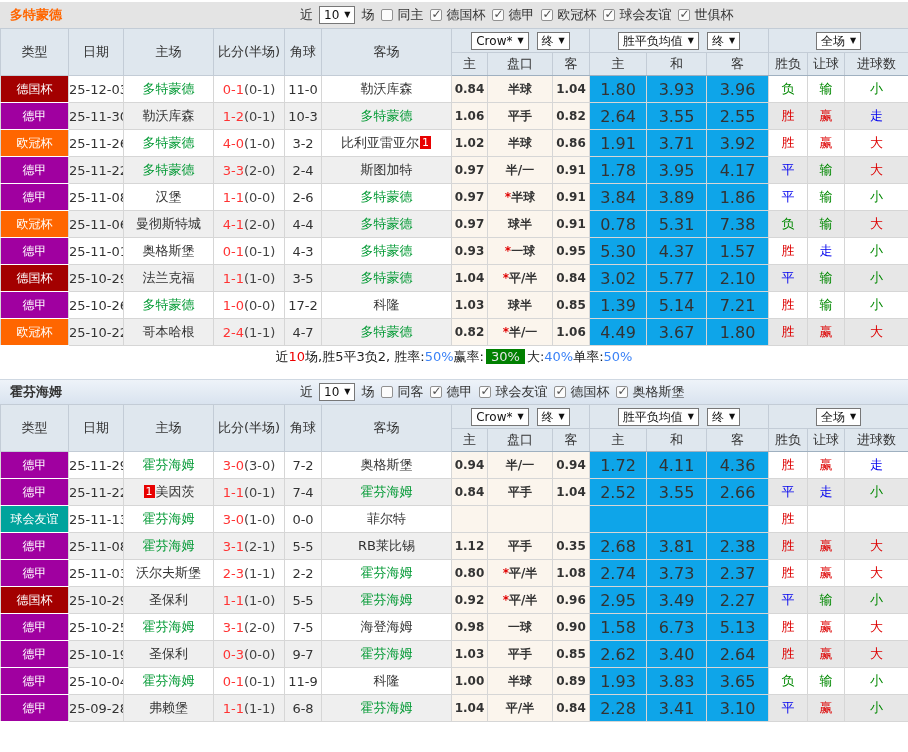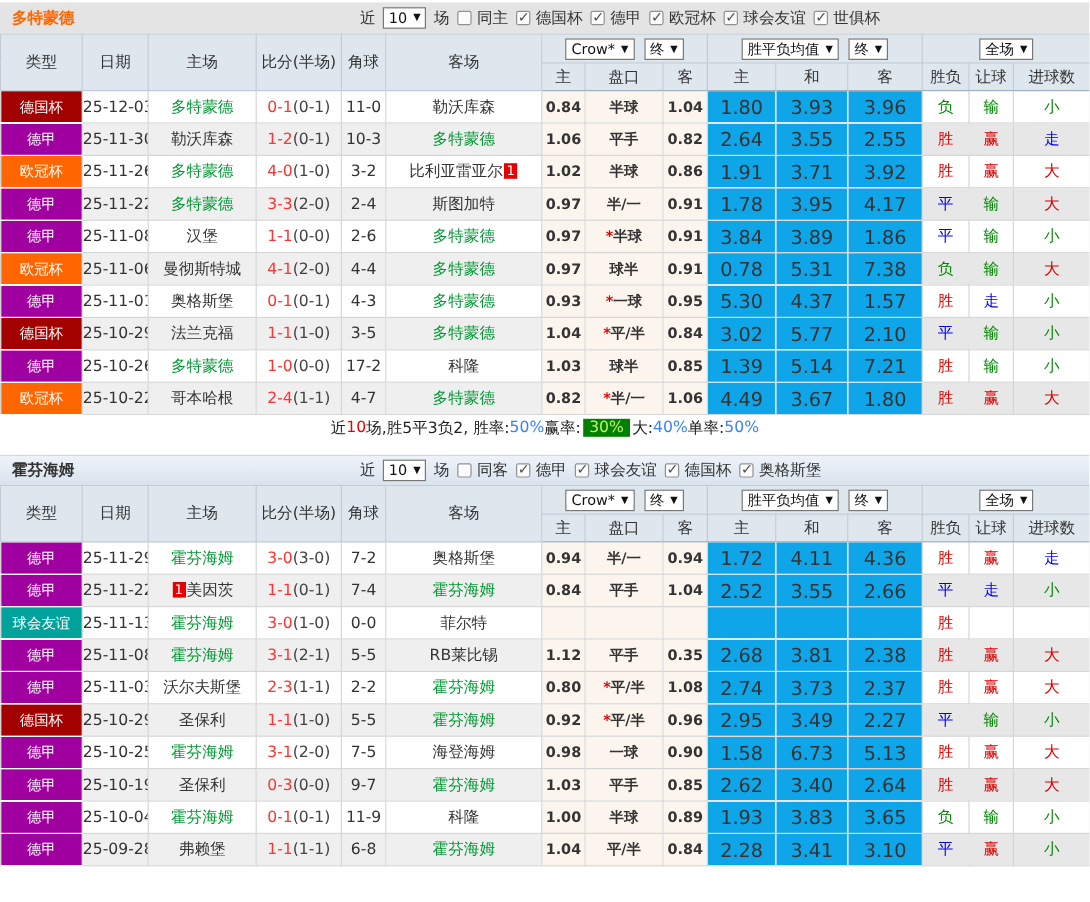--- a/index.html
+++ b/index.html
@@ -43,21 +43,21 @@
   td.res { background:#fff; }
   .focus { color:#009933; }
   .score-main { color:#ff3333; }
   .score-half { color:#444; }
   .star { color:#e00000; }
   .rankbadge { display:inline-block; background:#e80000; color:#fff; font-size:11px; line-height:13px; padding:0 2px; margin:0 1px; vertical-align:1px; }
 
   .summary { height:21px; background:#fff; display:flex; align-items:center; justify-content:center; font-size:13px; color:#222; }
   .summary .pct { color:#3b82f6; }
   .summary .num-red { color:#ee0000; }
-  .summary .greenbox { background:#008000; color:#bef264; padding:0 5px; margin:0 2px; }
+  .summary .greenbox { background:#008000; color:#e5e5e5; padding:0 5px; margin:0 2px; }
   .gap { height:12px; background:#fff; }
 </style>
 </head>
 <body>
 
 <div class="app">
   <div class="topstrip"></div>
   <div id="sections">
       <div class="filterbar sec1">
         <span class="teamname" style="color: rgb(255, 102, 0);">多特蒙德</span>

